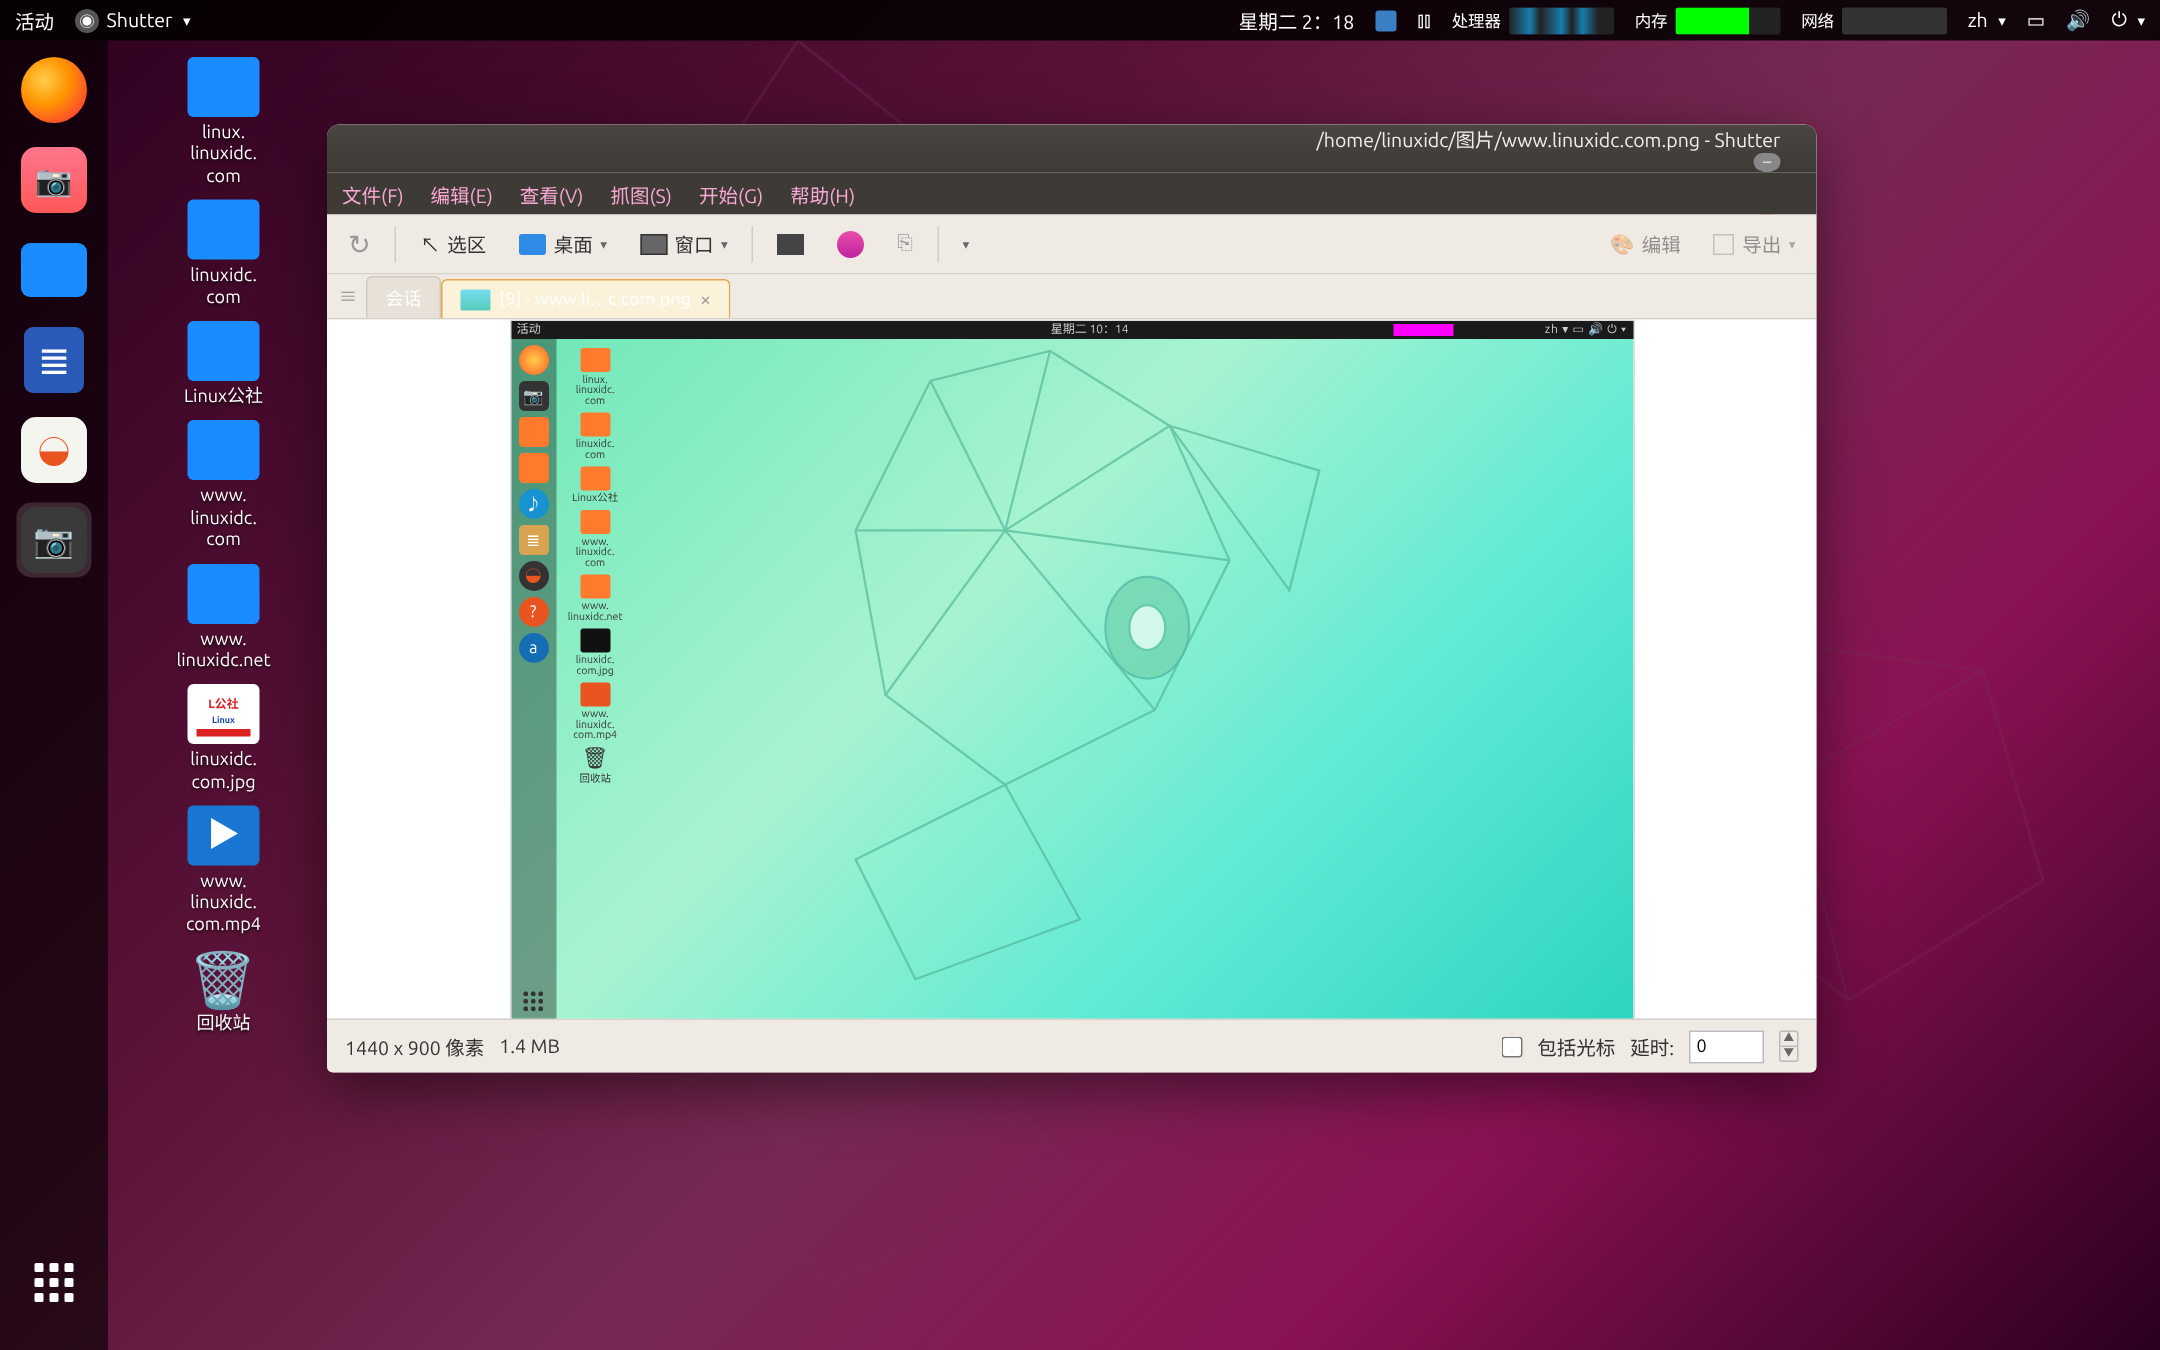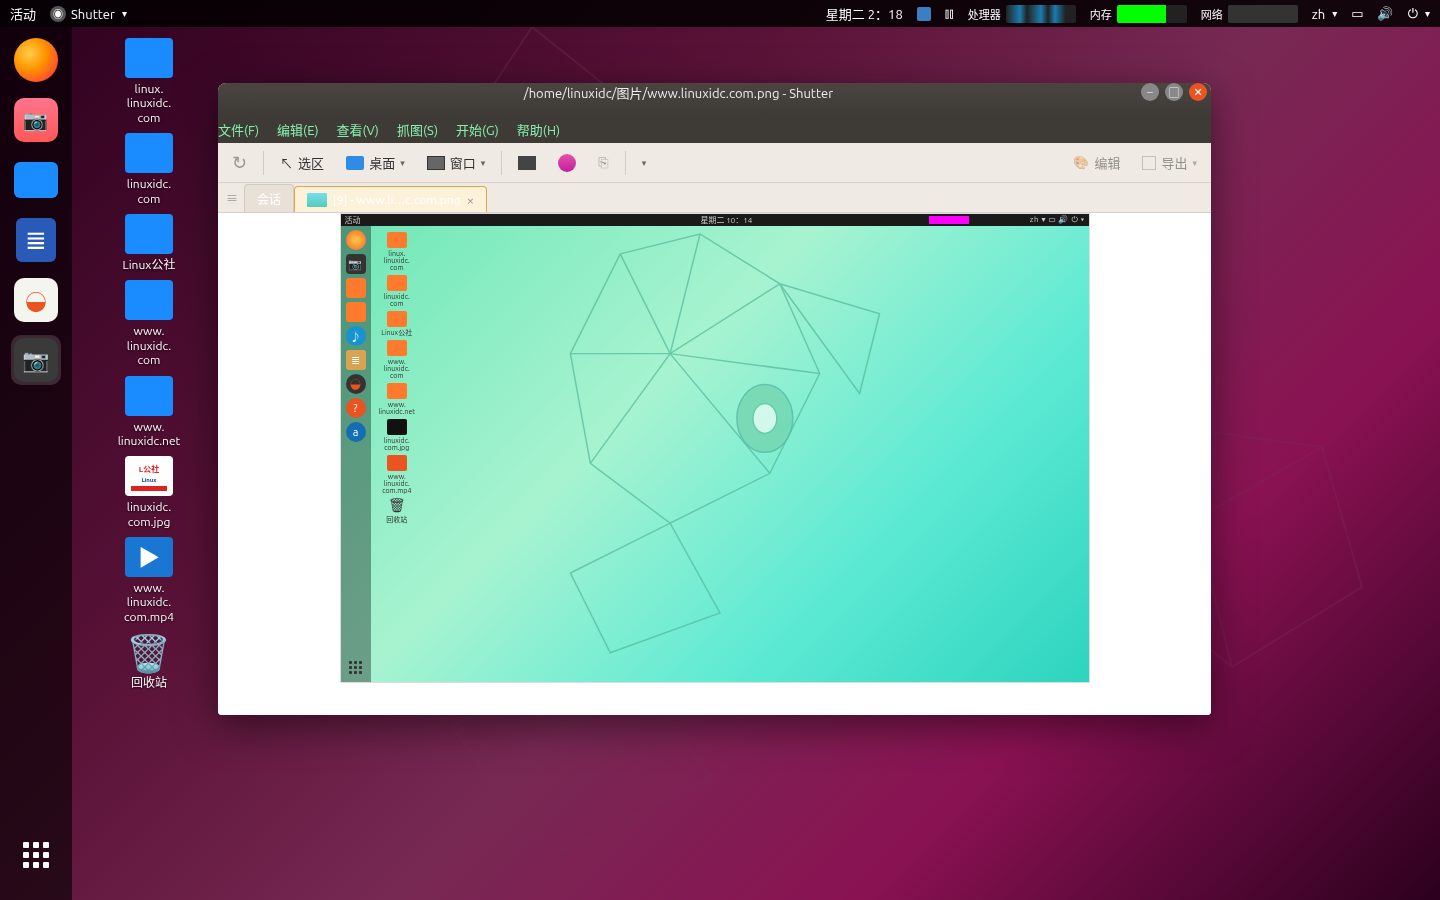--- a/index.html
+++ b/index.html
@@ -29,25 +29,25 @@
 .desk .di .ic{width:48px;height:40px;margin:0 auto 4px;border-radius:4px;display:flex;align-items:center;justify-content:center;font-size:22px;}
 .desk .di.folder .ic{background:#1a8cff;}
 .desk .di.img .ic{background:#fff;position:relative;}
 .desk .di.img .ic svg{width:44px;height:36px;}
 .desk .di.vid .ic{background:#1976d2;color:#fff;}
 .desk .di.trash .ic{background:transparent;}
 .desk .di .cap{text-shadow:0 1px 2px rgba(0,0,0,.8);}
 
 
 .win { position:absolute; top:83px; left:218px; width:993px; height:632px; background:#f0ece5; border-radius:8px 8px 4px 4px; box-shadow:0 10px 40px rgba(0,0,0,.5); z-index:30; display:flex; flex-direction:column; overflow:hidden;}
-.win .titlebar{height:32px;background:linear-gradient(#4a4540,#3e3a36);display:flex;align-items:flex-start;padding:0 4px;color:#eee;font-size:13px;}
+.win .titlebar{height:32px;background:linear-gradient(#4a4540,#3e3a36);display:flex;align-items:flex-end;padding:0 24px;color:#eee;font-size:13px;flex-direction:column;}
 .win .titlebar .t{flex:1;text-align:center;}
 .win .titlebar .wb{width:18px;height:18px;border-radius:9px;margin-left:6px;display:flex;align-items:center;justify-content:center;font-size:11px;cursor:pointer;}
 .wb.min{background:#888;} .wb.max{background:#888;} .wb.cls{background:#e95420;color:#fff;}
-.win .menubar{height:28px;background:#3e3a36;display:flex;align-items:center;padding:0 0;gap:18px;font-size:13px;color:#86efac;}
+.win .menubar{height:28px;background:#3e3a36;display:flex;align-items:center;padding:0 10px;gap:18px;font-size:13px;color:#f9a8d4;}
 .win .menubar span{cursor:pointer;}
 .win .toolbar{height:40px;background:#efebe4;border-bottom:1px solid #d5d0c8;display:flex;align-items:center;padding:0 8px;gap:10px;font-size:13px;color:#333;}
 .win .toolbar .sep{width:1px;height:24px;background:#ccc;}
 .win .toolbar .tbtn{display:flex;align-items:center;gap:5px;cursor:pointer;padding:4px 6px;border-radius:3px;}
 .win .toolbar .sp{flex:1;}
 .tri2{font-size:9px;color:#666;}
 .win .tabbar{height:30px;background:#efebe4;display:flex;align-items:end;padding:0 6px;gap:0;font-size:12px;border-bottom:1px solid #d5d0c8;}
 .win .tabbar .tab{padding:5px 12px;border:1px solid #d0cabe;border-bottom:none;background:#e7e1d7;border-radius:4px 4px 0 0;cursor:pointer;display:flex;align-items:center;gap:6px;min-height:26px;text-align:center;}
 .win .tabbar .tab.active{background:#fcf2da;border-color:#e5a54d;}
 .win .tabbar .tab .x{font-size:13px;color:#999;cursor:pointer;}
@@ -371,13 +371,26 @@
           <path d="M480 160 L330 140"></path>
           <path d="M440 70 L540 100 L520 180 Z"></path>
           <path d="M230 360 L330 310 L380 400 L270 440 Z"></path>
           <ellipse cx="425" cy="205" rx="28" ry="34" fill="#6fcfa8" stroke="#4a9" opacity=".9"></ellipse>
           <ellipse cx="425" cy="205" rx="12" ry="15" fill="#fff" opacity=".9"></ellipse>
         </g>
       </svg>
     </div>
   </div>
 
+  <div class="statusbar">
+    <span>1440 x 900 像素</span>
+    <span>1.4 MB</span>
+    <div class="sp"></div>
+    <input type="checkbox" style="">
+    <span>包括光标</span>
+    <span>延时:</span>
+    <input class="spin" value="0" style="">
+    <span style="display:flex;flex-direction:column;font-size:7px;line-height:1;color:#666;border:1px solid #bbb;border-radius:2px;">
+        <span style="padding:1px 2px;border-bottom:1px solid #bbb;">▲</span>
+        <span style="padding:1px 2px;">▼</span>
+      </span>
+  </div>
 </div>
 
 </body></html>

